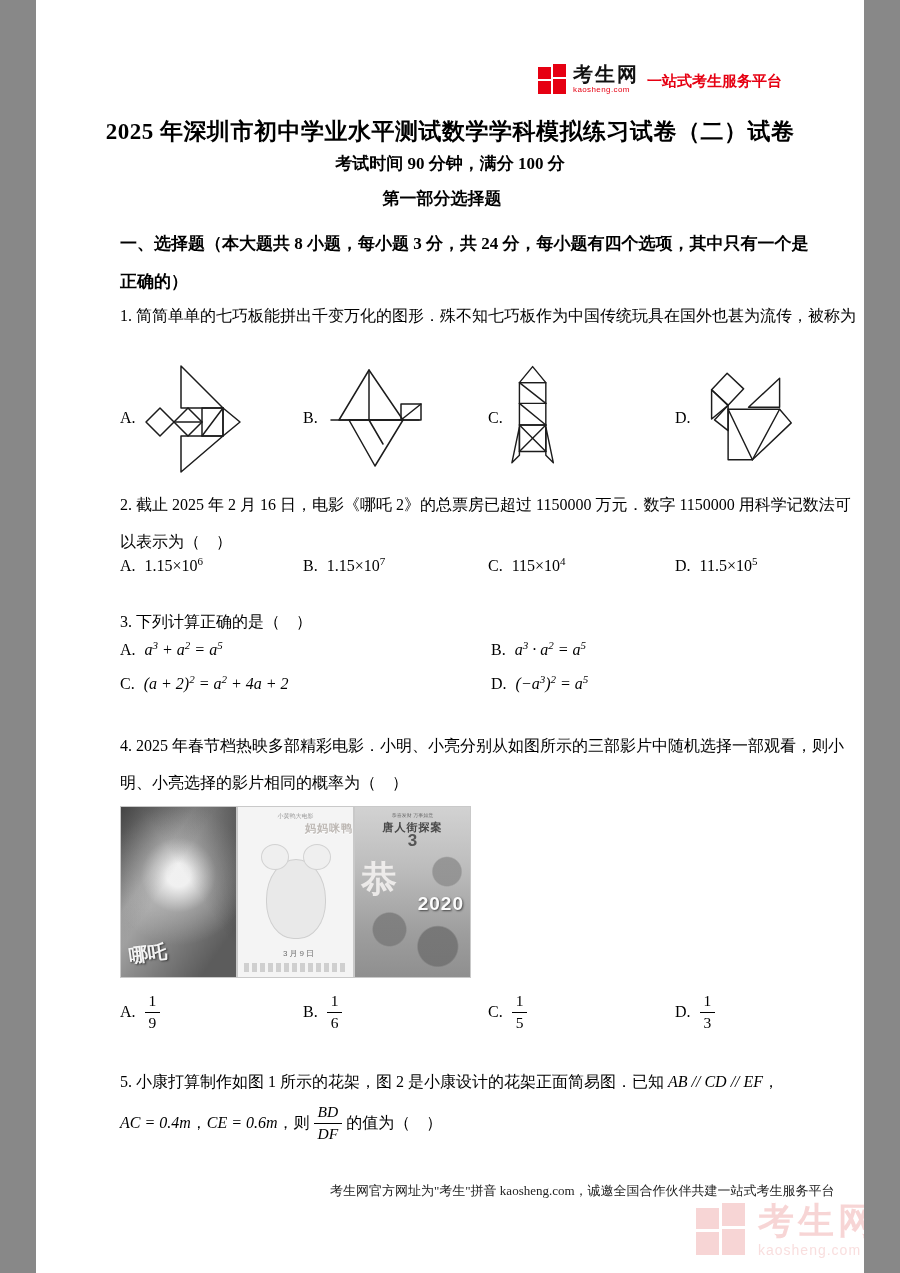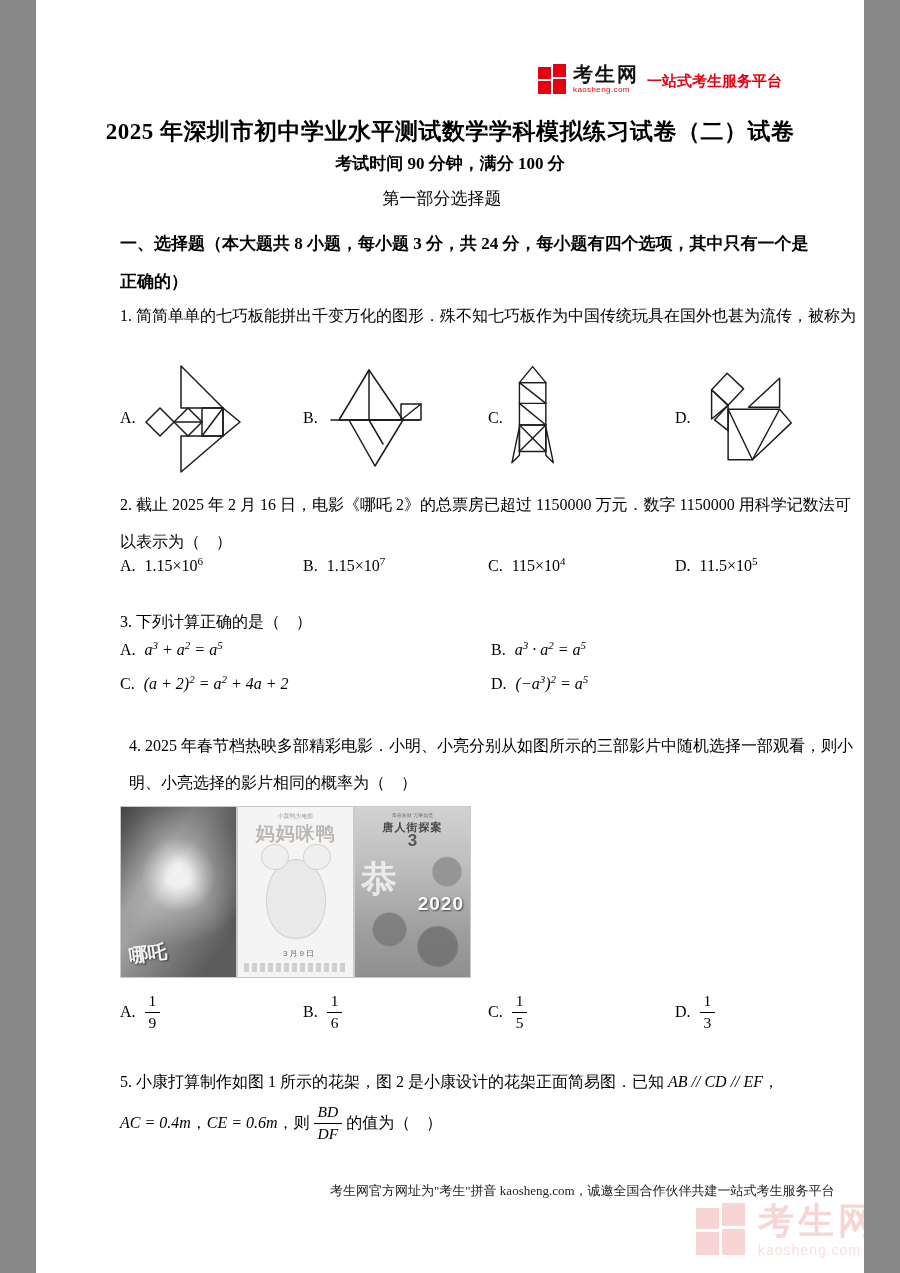--- a/index.html
+++ b/index.html
@@ -21,27 +21,27 @@
              font-family:"Liberation Sans","DejaVu Sans",sans-serif;}
   .logo-tagline{font-size:15px;font-weight:bold;color:#e60012;margin:8px 0 0 8px;
              font-family:"Liberation Sans","DejaVu Sans",sans-serif;}
 
   
   .title{position:absolute;top:108px;left:0;right:0;text-align:center;
          font-size:23px;font-weight:bold;letter-spacing:.5px;margin:8px;}
   .exam-info{position:absolute;top:152px;left:0;right:0;text-align:center;
          font-size:17px;font-weight:bold;}
   .part-title{position:absolute;top:187px;left:0;right:16px;text-align:center;
-         font-size:17px;font-weight:normal;}
+         font-size:17px;font-weight:bold;}
   .instruction{position:absolute;top:225px;left:84px;width:740px;
          font-size:17px;font-weight:bold;line-height:38px;}
 
   
   .qtext{position:absolute;left:84px;width:744px;font-size:16px;line-height:37px;}
-  .q1{top:297px;} .q2{top:486px;} .q3s{top:603px;} .q4{top:727px;margin-left:9px;} .q5a{top:1063px;}
+  .q1{top:297px;} .q2{top:486px;} .q3s{top:603px;} .q4{top:727px;} .q5a{top:1063px;}
 
   
   .optgrid4{position:absolute;left:84px;width:744px;display:grid;
             grid-template-columns:183px 185px 187px 1fr;font-size:16px;}
   .optgrid2{position:absolute;left:84px;width:744px;display:grid;
             grid-template-columns:371px 1fr;row-gap:16px;font-size:16px;}
   .q2o{top:557px;} .q3o{top:641px;} .q4o{top:992px;}
   .opt{display:flex;align-items:center;}
   .opt .lab{margin-right:9px;}
   sup{font-size:11px;line-height:0;vertical-align:6px;}
@@ -68,21 +68,21 @@
   .p1{background:
       radial-gradient(circle at 50% 40%, rgba(245,245,245,.95) 0 10%, rgba(200,200,200,.4) 32%, rgba(130,130,130,0) 60%),
       linear-gradient(125deg,#6d6d6d,#b2b2b2 32%,#8a8a8a 55%,#5c5c5c 85%);}
   .p1::before{content:"";position:absolute;inset:0;
       background:linear-gradient(to bottom right, rgba(35,35,35,.55), transparent 42%),
                  linear-gradient(to bottom left, rgba(35,35,35,.5), transparent 42%);}
   .p1-title{position:absolute;left:8px;bottom:10px;color:#f4f4f4;font-weight:bold;
       font-size:19px;transform:rotate(-8deg);text-shadow:1px 1px 2px rgba(0,0,0,.6);}
   .p2{background:#f4f4f4;}
   .p2-top{position:absolute;top:5px;left:0;right:0;text-align:center;font-size:6px;color:#9a9a9a;}
-  .p2-title{position:absolute;top:14px;left:0;right:0;text-align:center;font-size:19px;
+  .p2-title{position:absolute;top:14px;left:0;right:0;text-align:right;font-size:11px;
       font-weight:bold;color:#bdb8b4;letter-spacing:1px;text-shadow:0 1px 0 #fff;}
   .p2-duck{position:absolute;top:52px;left:28px;width:58px;height:78px;background:#e9e9e9;
       border:1px solid #cfcfcf;border-radius:50% 50% 46% 46%;}
   .p2-duck::before,.p2-duck::after{content:"";position:absolute;width:26px;height:24px;
       background:#efefef;border:1px solid #d2d2d2;border-radius:50%;top:-16px;}
   .p2-duck::before{left:-6px;} .p2-duck::after{right:-6px;}
   .p2-date{position:absolute;bottom:18px;left:8px;right:0;text-align:center;font-size:8px;
       color:#6c6c6c;letter-spacing:2px;}
   .p2-credits{position:absolute;bottom:5px;left:6px;right:6px;height:9px;
       background:repeating-linear-gradient(90deg,#c6c6c6 0 5px, transparent 5px 8px);opacity:.8;}

